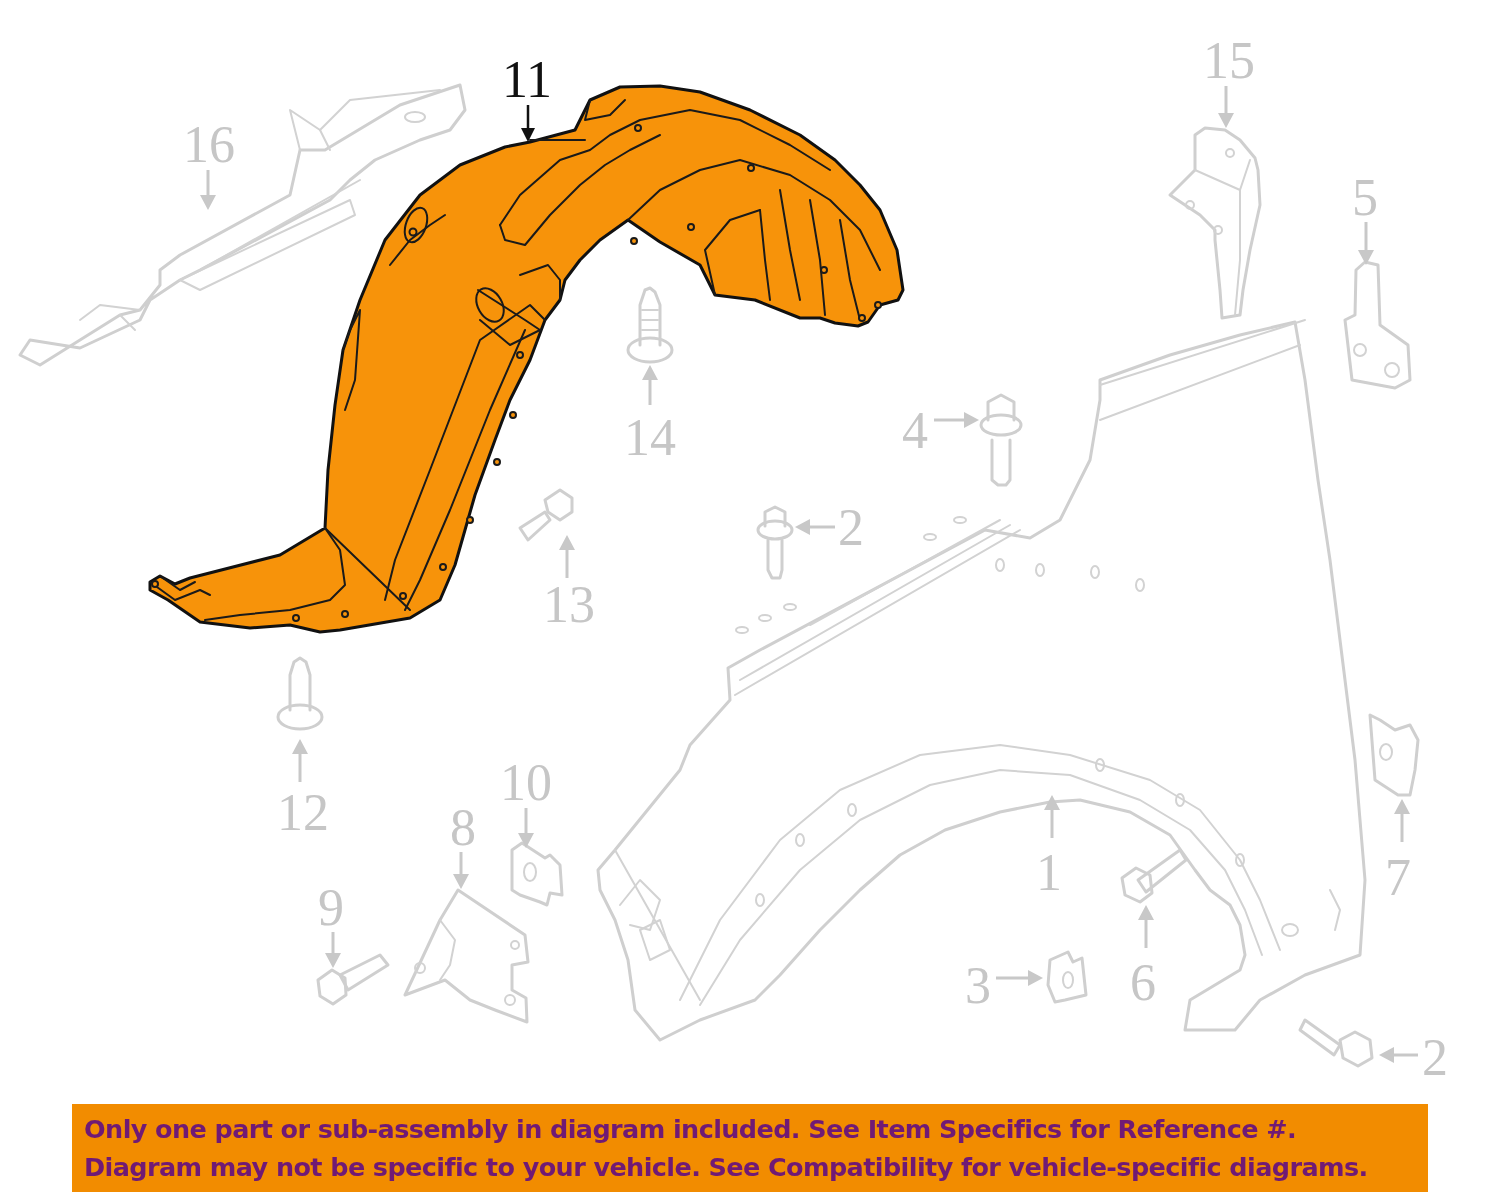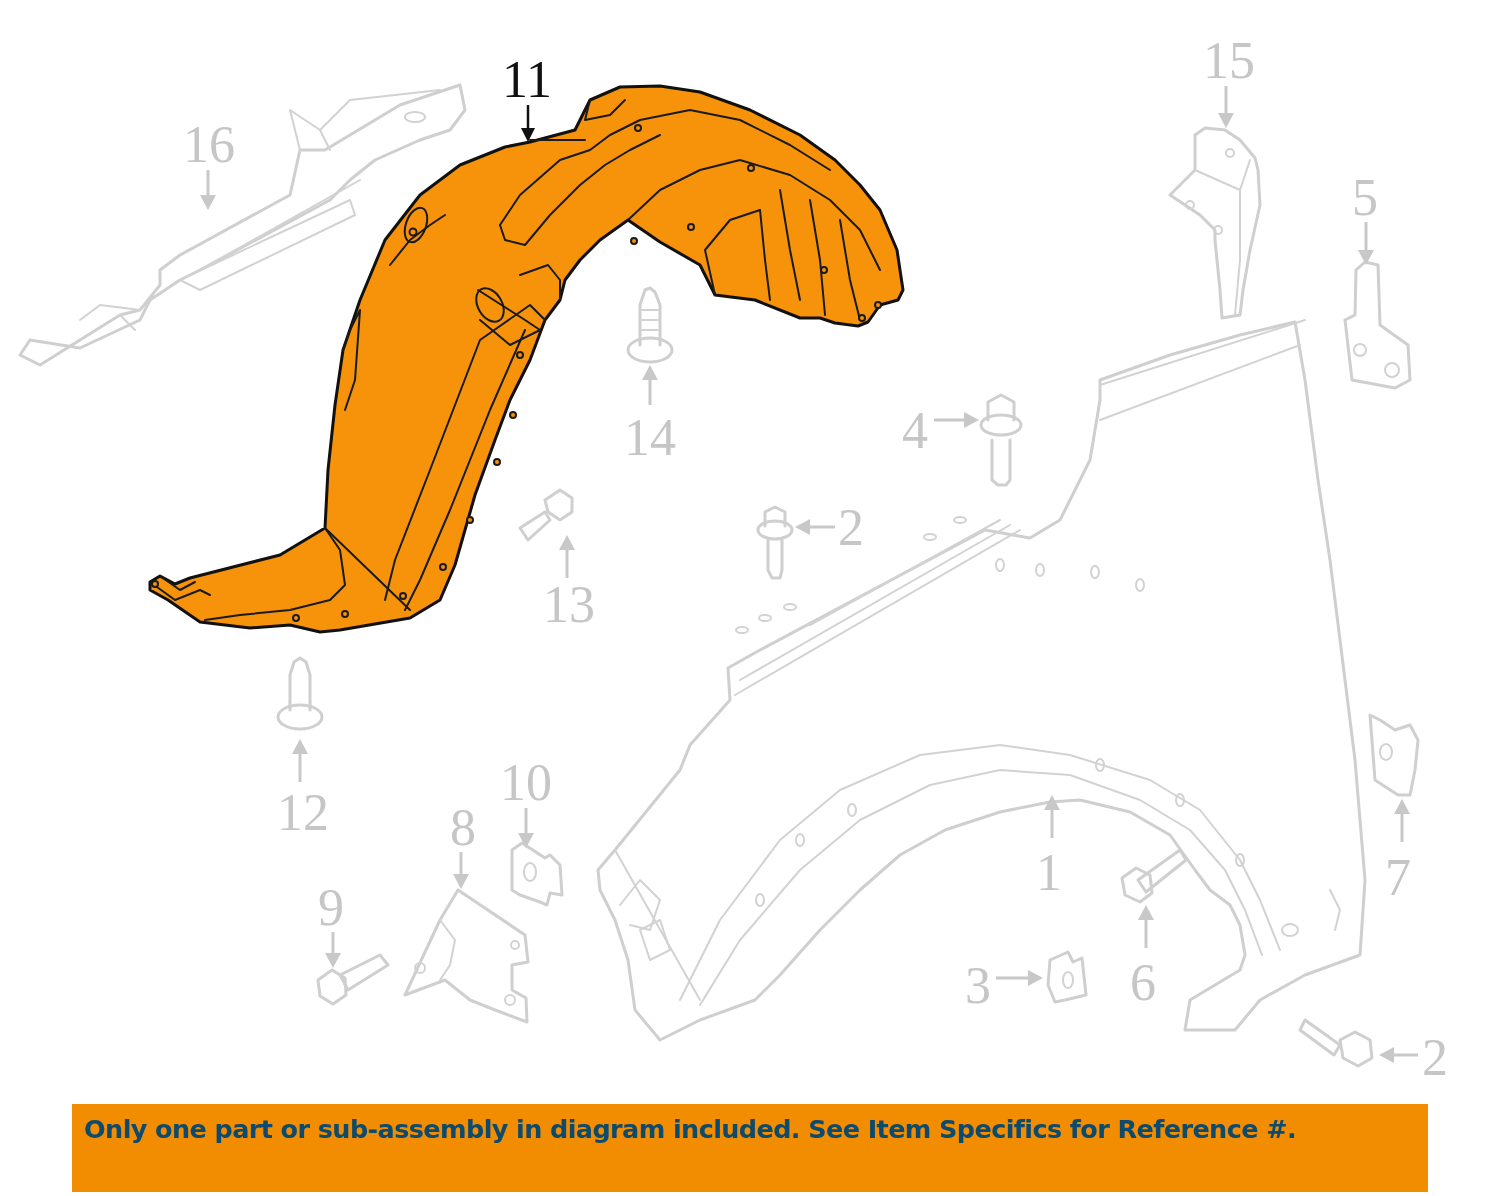--- a/index.html
+++ b/index.html
@@ -15,21 +15,21 @@
     .callout-active { font-family: "Liberation Serif", serif; font-size: 52px; fill: #111111; }
     .arrow-active { stroke: #111111; stroke-width: 2.5; fill: none; }
     .arrow-head-active { fill: #111111; }
     .liner { stroke: #111111; stroke-width: 3; stroke-linejoin: round; }
     .liner-detail { fill: none; stroke: #1a1a1a; stroke-width: 2; stroke-linejoin: round; stroke-linecap: round; }
     .hole { fill: #f7930a; stroke: #1a1a1a; stroke-width: 2; }
 
     #disclaimer-banner {
       position: absolute; left: 72px; top: 1104px; width: 1356px; height: 88px;
       background: #f28c00; box-sizing: border-box; padding: 6px 0 0 12px;
-      font-family: "DejaVu Sans", sans-serif; font-weight: bold; color: #0c4a6e;
+      font-family: "DejaVu Sans", sans-serif; font-weight: bold; color: #701a75;
       font-size: 25.5px; line-height: 38px; letter-spacing: -0.6px;
     }
     #disclaimer-banner div { white-space: nowrap; }
   </style>
 </head>
 <body>
 
 <svg id="diagram" viewBox="0 0 1500 1196" xmlns="http://www.w3.org/2000/svg">
   <defs>
     <marker id="ah" markerWidth="10" markerHeight="10" refX="8" refY="5" orient="auto" markerUnits="userSpaceOnUse">
@@ -266,13 +266,14 @@
     <path class="ghost" d="M1305,1020 L1340,1045 L1334,1055 L1300,1030 Z"></path>
     <path class="ghost" d="M1340,1040 L1355,1032 L1370,1040 L1372,1058 L1358,1066 L1343,1058 Z"></path>
   </g>
   <text class="callout" x="1422" y="1075">2</text>
   <line class="arrow-line" x1="1418" y1="1055" x2="1392" y2="1055"></line>
   <path class="arrow-head" d="M1394,1047 L1394,1063 L1379,1055 Z"></path>
 </svg>
 
 <div id="disclaimer-banner">
   <div>Only one part or sub-assembly in diagram included. See Item Specifics for Reference #.</div>
+  <div>Diagram may not be specific to your vehicle. See Compatibility for vehicle-specific diagrams.</div>
 </div>
 
 </body></html>

